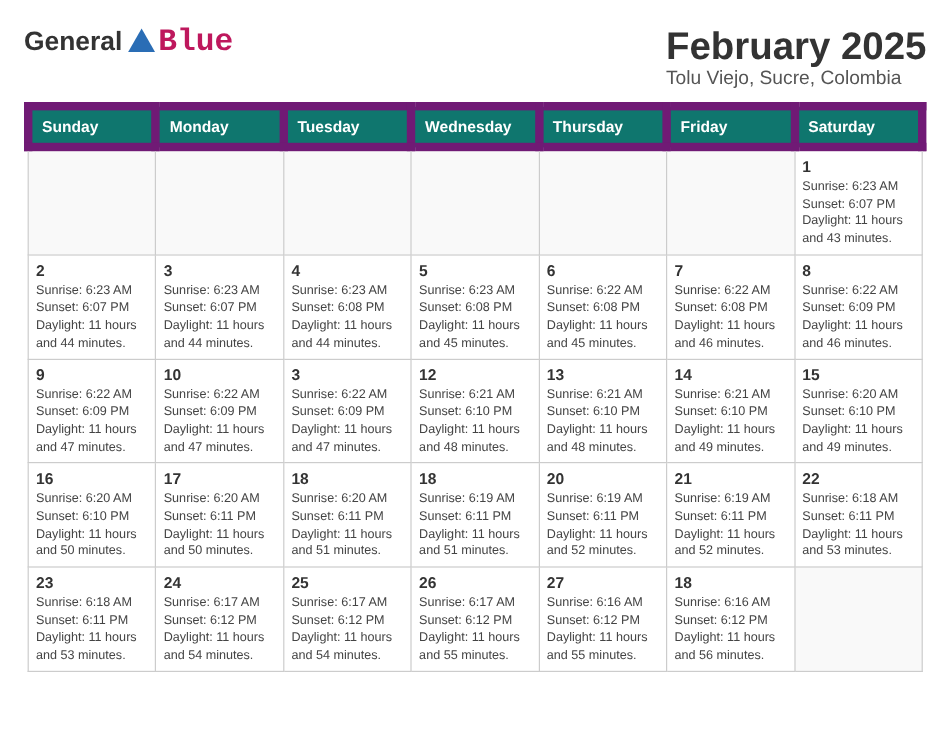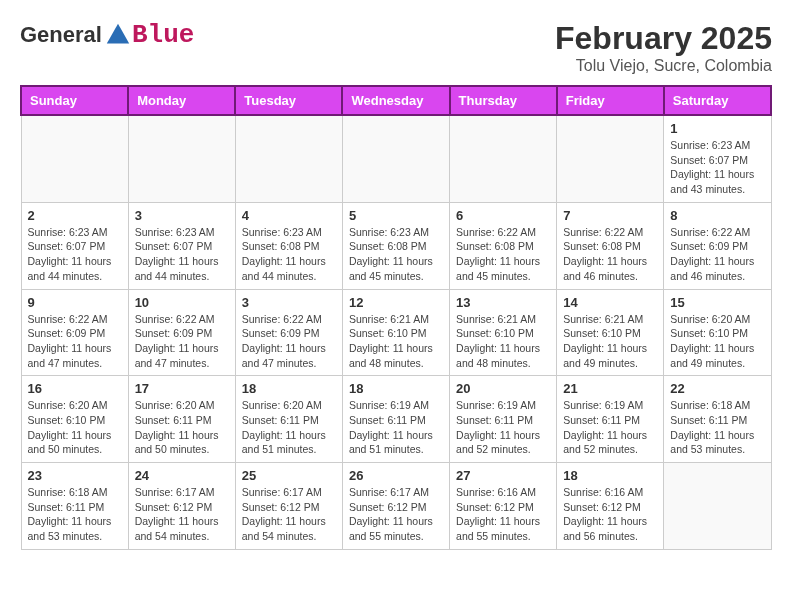--- a/index.html
+++ b/index.html
@@ -31,43 +31,43 @@
       font-weight: bold;
       color: #be185d;
       font-family: Liberation Mono, monospace;
     }
     .logo-icon {
       width: 28px;
       height: 28px;
       margin-left: 2px;
     }
     .title-section {
-      text-align: right;
+      text-align: left;
     }
     .main-title {
       font-size: 32px;
       font-weight: bold;
       color: #333;
     }
     .subtitle {
       font-size: 16px;
       color: #555;
     }
     .calendar {
       width: 100%;
       border-collapse: collapse;
       border: 1px solid #ccc;
     }
     .calendar th {
-      background-color: #d946ef;
+      background-color: #0f766e;
       color: white;
       text-align: left;
       padding: 6px 8px;
       font-size: 13px;
-      border: 2px solid #701a75;
+      border: 7px solid #701a75;
     }
     .calendar td {
       vertical-align: top;
       border: 1px solid #ccc;
       padding: 5px 6px;
       width: calc(100% / 7);
       min-height: 80px;
       font-size: 11px;
       color: #333;
       background: #fff;

